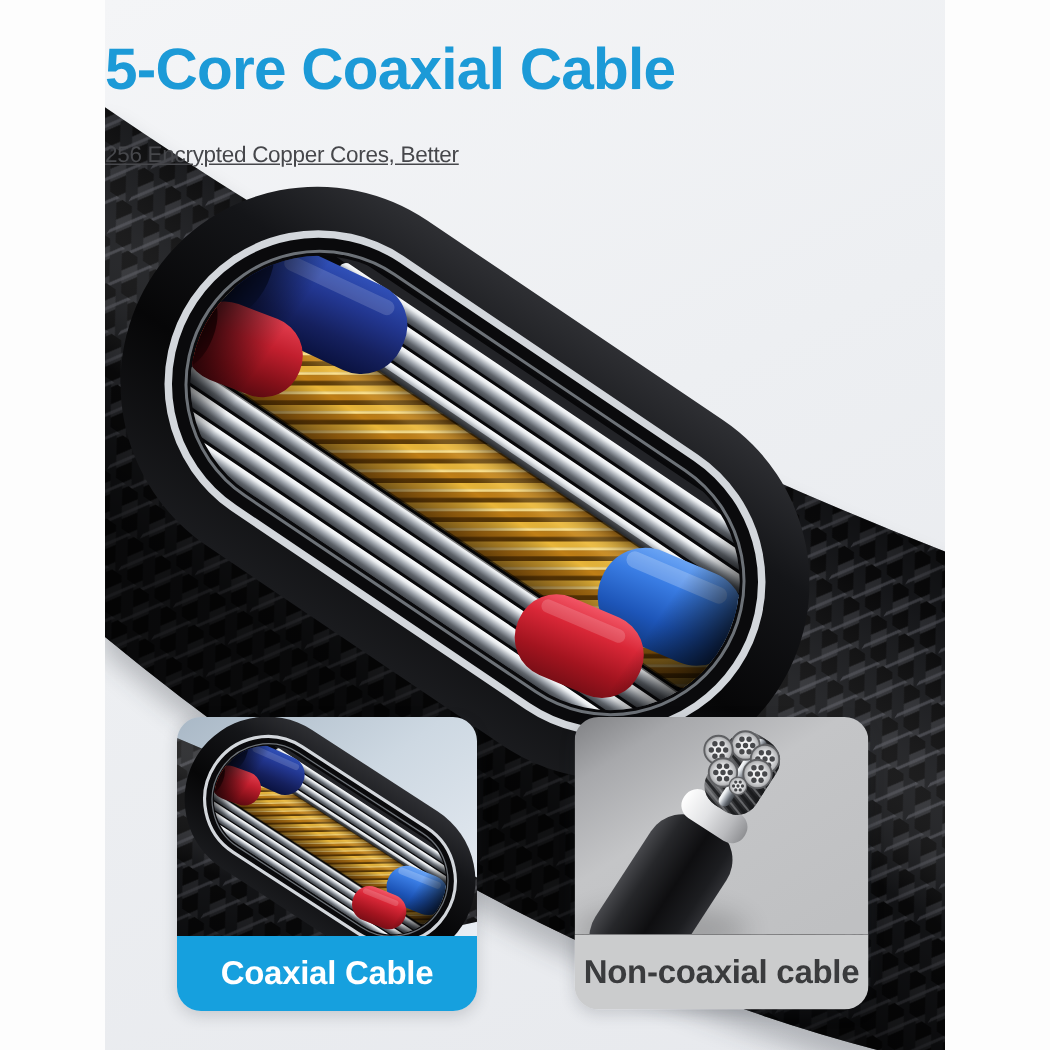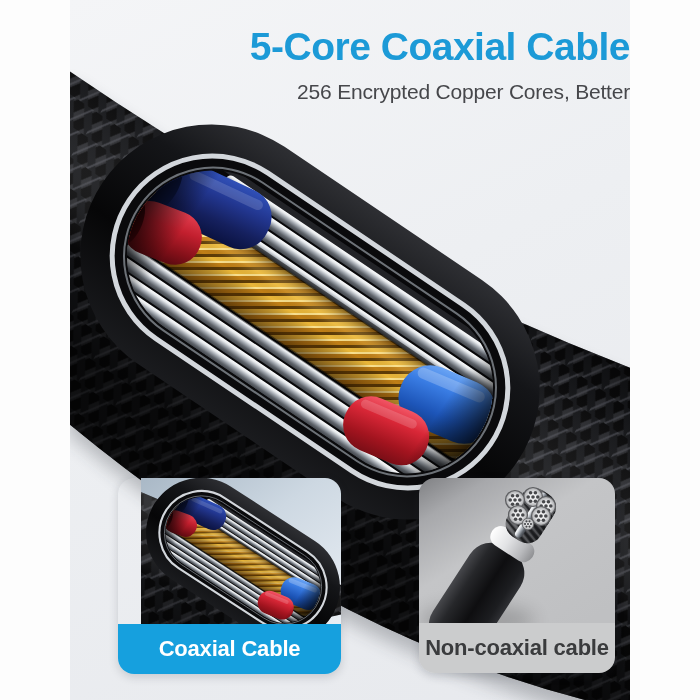--- a/index.html
+++ b/index.html
@@ -8,36 +8,36 @@
     background:#fdfdfd;
     font-family:"Liberation Sans", sans-serif;
   }
   .photo-area{
     position:absolute;left:70px;top:0;width:560px;height:700px;
     background:linear-gradient(155deg,#f4f5f7 0%,#edeff2 45%,#e7e9ed 100%);
     overflow:hidden;
   }
   .hero-svg{position:absolute;left:0;top:0;width:560px;height:700px;z-index:1;}
   .header{
-    position:absolute;left:0;top:24px;width:560px;z-index:5;text-align:right;
+    position:absolute;left:0;top:24px;width:560px;z-index:5;text-align:left;
   }
   .title{
     margin:0;font-size:39px;line-height:46px;font-weight:bold;
     letter-spacing:-0.5px;color:#1c9ad7;
   }
   .subtitle{
-    margin-top:8px;font-size:21px;line-height:28px;font-weight:normal;
-    letter-spacing:-0.2px;color:#46474b;
+    margin-top:20px;font-size:15px;line-height:28px;font-weight:normal;
+    letter-spacing:-0.2px;color:#46474b;text-decoration:underline;
   }
   .card{
     position:absolute;border-radius:16px;overflow:hidden;z-index:6;
     box-shadow:0 3px 10px rgba(40,45,55,0.18);
   }
-  .card-coaxial{left:48px;top:478px;width:200px;height:196px;padding-left:23px;}
-  .card-noncoaxial{left:313px;top:478px;width:196px;height:195px;margin-left:36px;}
+  .card-coaxial{left:48px;top:478px;width:200px;height:196px;}
+  .card-noncoaxial{left:313px;top:478px;width:196px;height:195px;}
   .card-img{display:block;width:100%;}
   .card-label{
     position:absolute;left:0;bottom:0;width:100%;height:50px;
     display:flex;align-items:center;justify-content:center;
   }
   .card-coaxial .card-label{background:#16a0de;}
   .card-coaxial .card-label span{color:#ffffff;font-size:22px;font-weight:bold;letter-spacing:-0.2px;}
   .card-noncoaxial .card-label{background:#cbcccd;}
   .card-noncoaxial .card-label span{color:#3a3b3d;font-size:22px;font-weight:600;letter-spacing:-0.2px;}
 </style>

